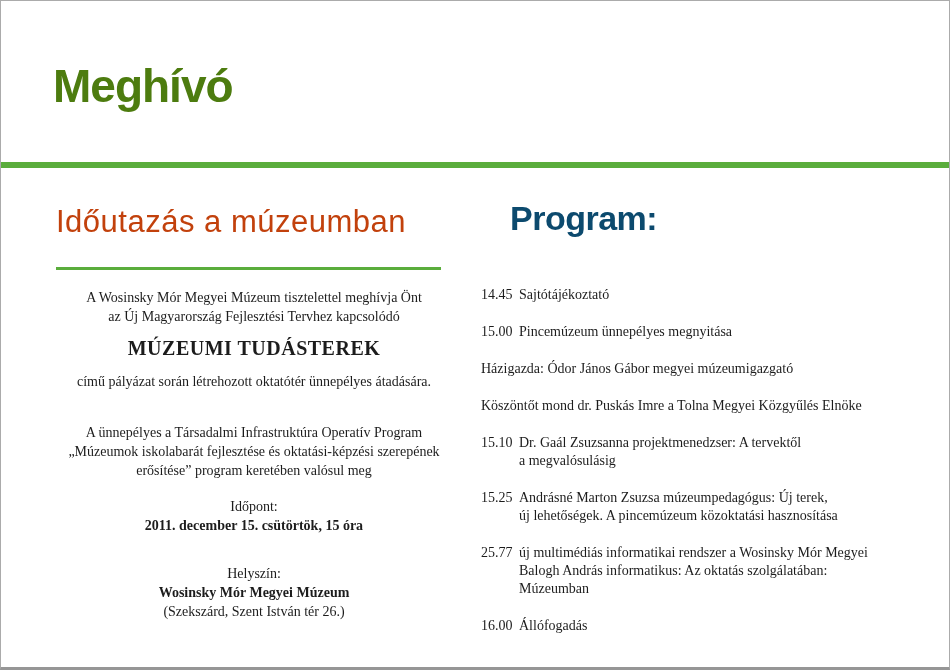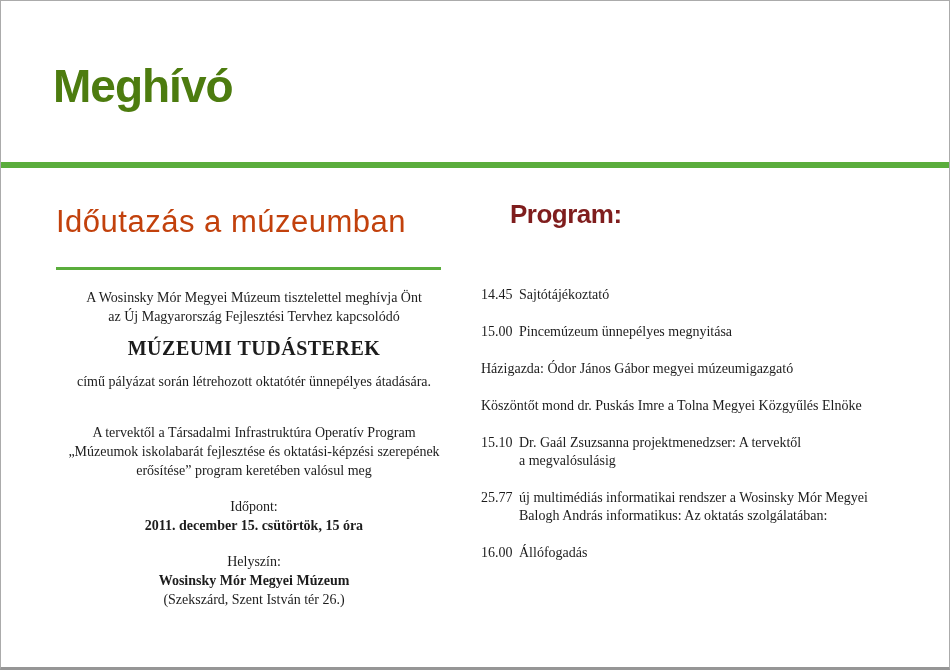--- a/index.html
+++ b/index.html
@@ -66,33 +66,33 @@
   }
   .multiline { white-space: pre-line; }
   .event-title {
     margin: 13px 0 14px 0;
     font-size: 20px;
     font-weight: 700;
     letter-spacing: 0.5px;
   }
   .note-block { margin-top: 32px; }
   .when-block { margin-top: 17px; }
-  .where-block { margin-top: 17px; font-family: Liberation Serif, serif; }
+  .where-block { margin-top: 29px; font-family: Liberation Serif, serif; }
   .bold-line { font-weight: 700; }
 
   
   .program-heading {
     position: absolute;
     left: 509px;
     top: 198px;
     font-family: "Liberation Sans", sans-serif;
-    font-size: 26px;
+    font-size: 34px;
     font-weight: 700;
     letter-spacing: -0.5px;
-    color: #7f1d1d;
+    color: #0c4a6e;
   }
   .program-list {
     position: absolute;
     left: 480px;
     top: 285px;
     width: 434px;
     font-size: 14px;
     line-height: 18px;
   }
   .prog-item { display: flex; margin-bottom: 19px; }
@@ -110,21 +110,21 @@
   <div class="rule-top green-rule" style="background: rgb(90, 173, 60);"></div>
 
   <div class="left-heading">Időutazás a múzeumban</div>
   <div class="rule-underline green-rule" style="background: rgb(90, 173, 60);"></div>
 
   <div class="left-col">
     <div class="multiline">A Wosinsky Mór Megyei Múzeum tisztelettel meghívja Önt
 az Új Magyarország Fejlesztési Tervhez kapcsolódó</div>
     <div class="event-title">MÚZEUMI TUDÁSTEREK</div>
     <div class="multiline">című pályázat során létrehozott oktatótér ünnepélyes átadására.</div>
-    <div class="multiline note-block">A tervektől a Társadalmi Infrastruktúra Operatív Program
+    <div class="multiline note-block">A ünnepélyes a Társadalmi Infrastruktúra Operatív Program
 „Múzeumok iskolabarát fejlesztése és oktatási-képzési szerepének
 erősítése” program keretében valósul meg</div>
     <div class="when-block">
       <div>Időpont:</div>
       <div class="bold-line">2011. december 15. csütörtök, 15 óra</div>
     </div>
     <div class="where-block">
       <div>Helyszín:</div>
       <div class="bold-line">Wosinsky Mór Megyei Múzeum</div>
       <div>(Szekszárd, Szent István tér 26.)</div>
@@ -159,24 +159,32 @@
       </span>
     </div>
     <div class="prog-item">
       <span class="prog-time">15.10</span>
       <span class="prog-text">
         <span class="prog-line">Dr. Gaál Zsuzsanna projektmenedzser: A tervektől</span>
         <span class="prog-line">a megvalósulásig</span>
       </span>
     </div>
     <div class="prog-item">
+      <span class="prog-time">15.25</span>
+      <span class="prog-text">
+        <span class="prog-line">Andrásné Marton Zsuzsa múzeumpedagógus: Új terek,</span>
+        <span class="prog-line">új lehetőségek. A pincemúzeum közoktatási hasznosítása</span>
+      </span>
+    </div>
+    <div class="prog-item">
       <span class="prog-time">25.77</span>
       <span class="prog-text">
         <span class="prog-line">új multimédiás informatikai rendszer a Wosinsky Mór Megyei</span>
         <span class="prog-line">Balogh András informatikus: Az oktatás szolgálatában:</span>
+        <span class="prog-line">Múzeumban</span>
       </span>
     </div>
     <div class="prog-item">
       <span class="prog-time">16.00</span>
       <span class="prog-text">
         <span class="prog-line">Állófogadás</span>
       </span>
     </div>
   </div>
 

